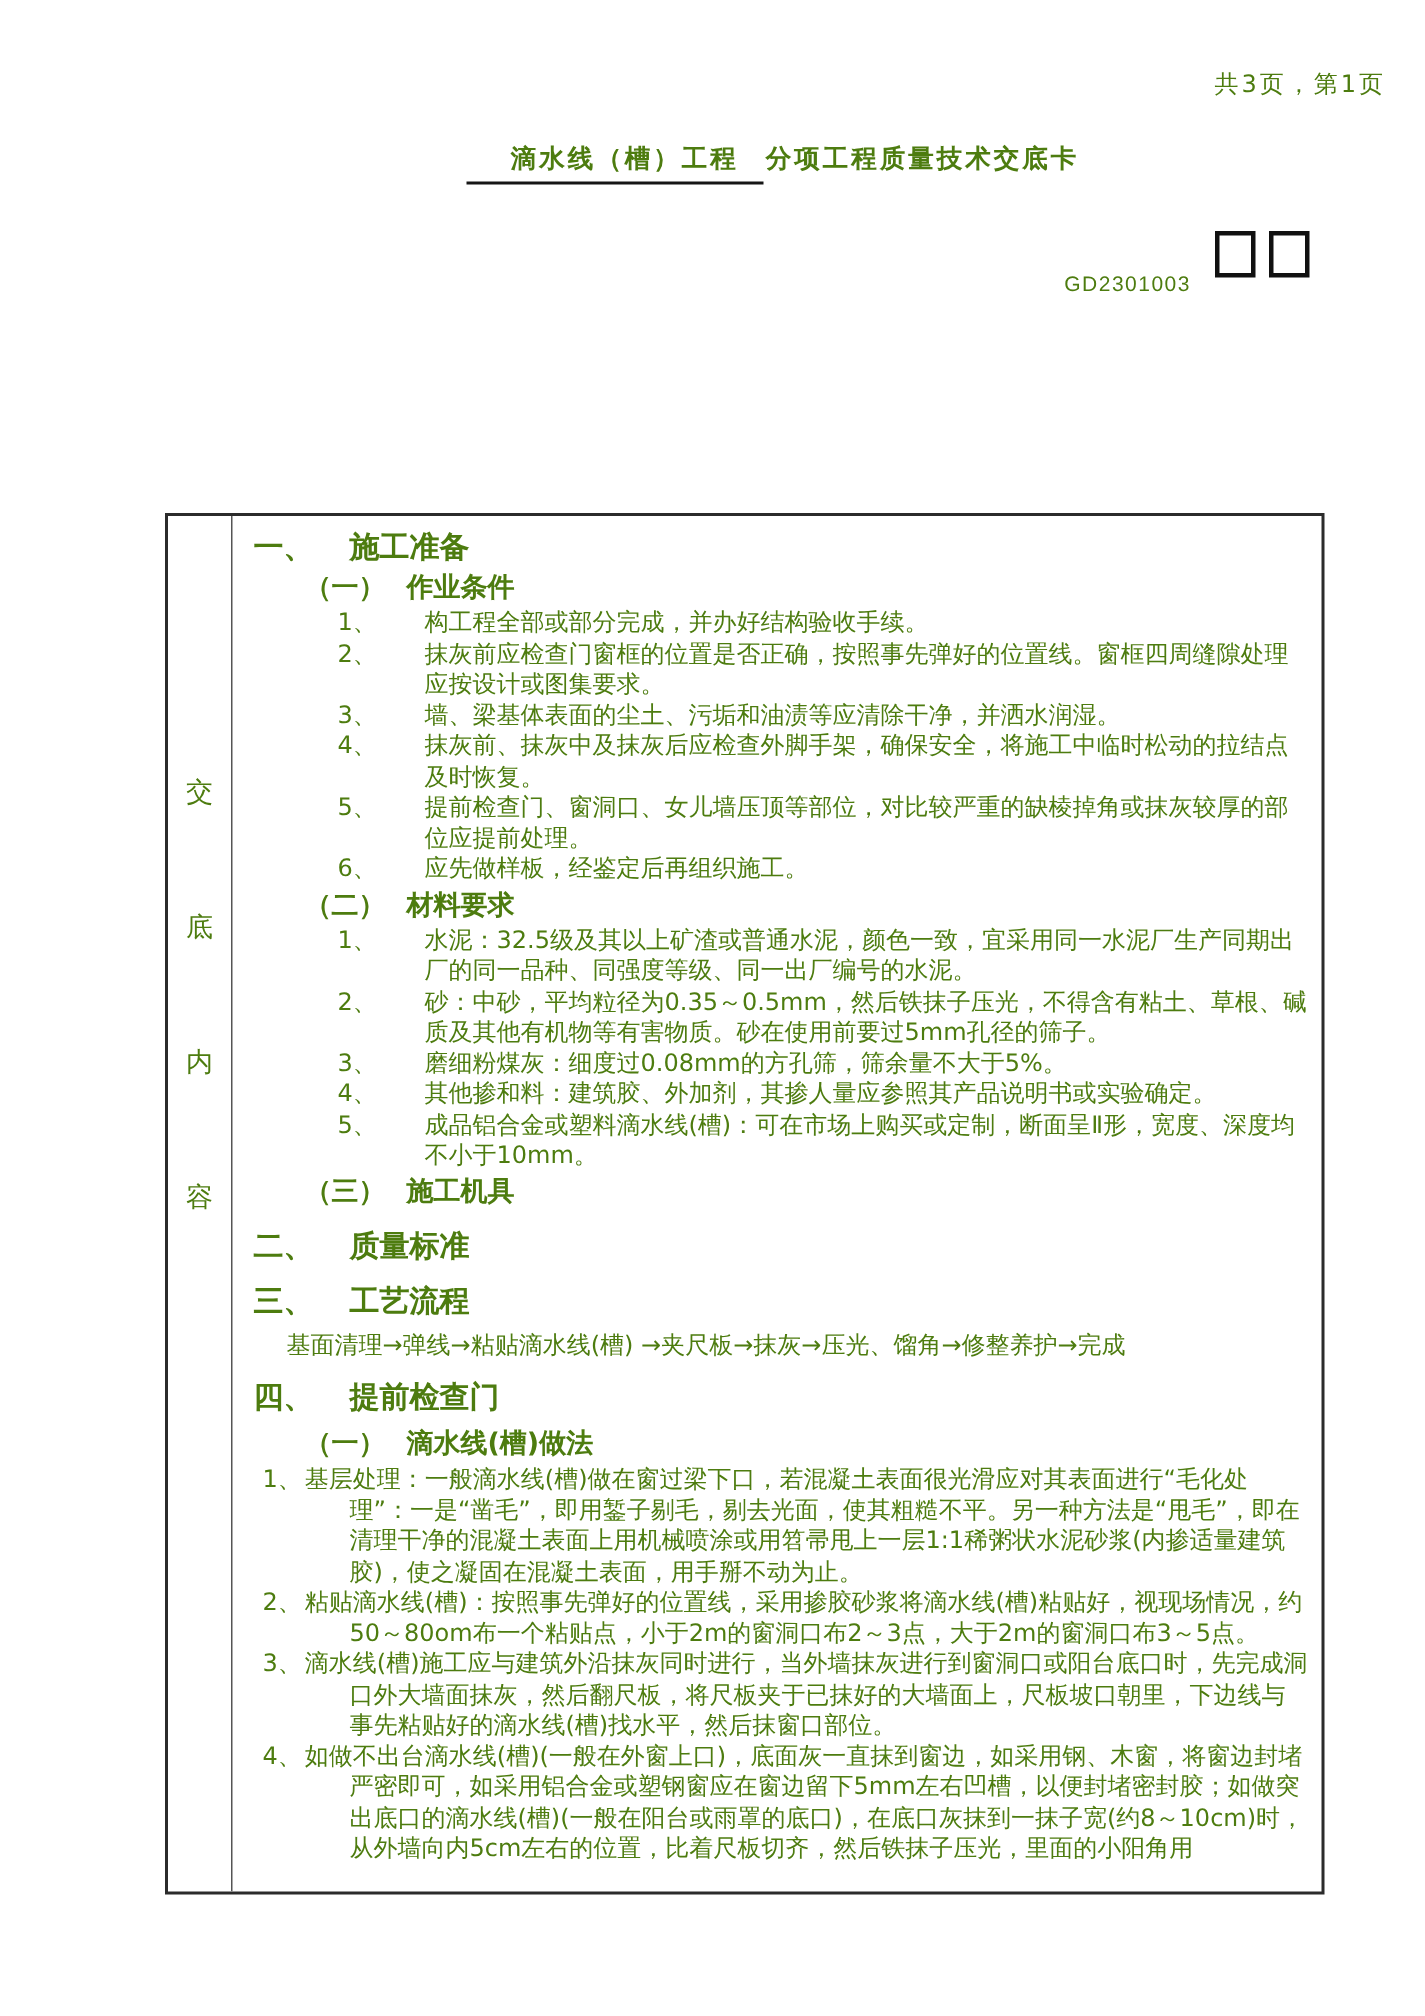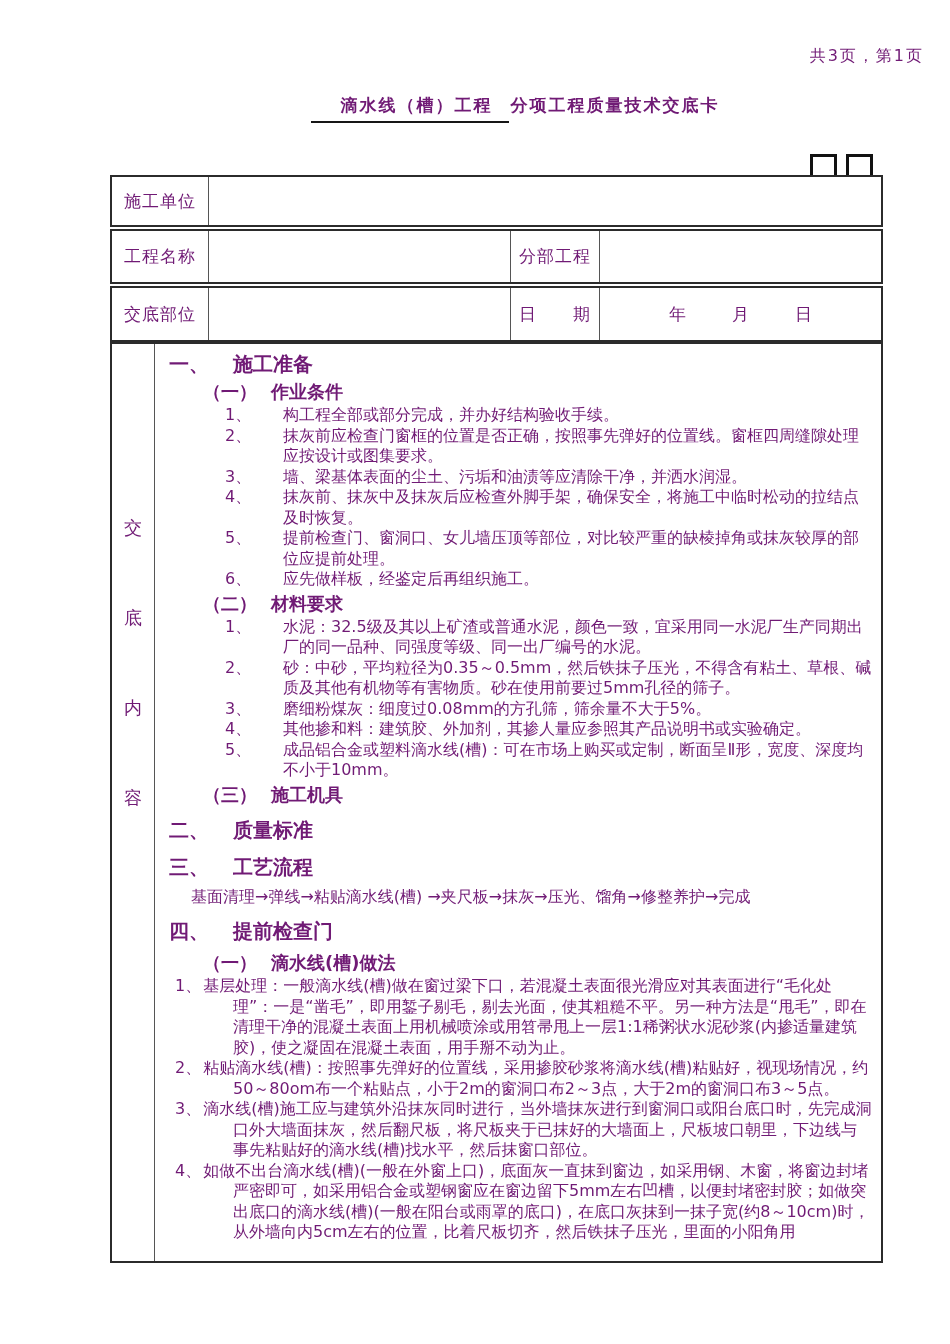--- a/index.html
+++ b/index.html
@@ -1,19 +1,19 @@
 <!DOCTYPE html>
 <html><head>
 <meta charset="utf-8">
 <style>
   html,body{margin:0;padding:0;background:#fff;}
   .page{
     position:relative;width:950px;height:1344px;background:#fff;
     font-family:"DejaVu Sans","Liberation Sans",sans-serif;
-    color:#701a75;overflow:hidden;
+    color:#4d7c0f;overflow:hidden;
   }
   
   .page-indicator{position:absolute;top:46px;right:26px;font-size:16px;letter-spacing:2px;}
   
   .title-row{position:absolute;top:94px;left:0;width:100%;text-align:center;
     font-size:17px;font-weight:bold;letter-spacing:2px;white-space:nowrap;margin-left:40px;}
   .title-underlined{display:inline-block;border-bottom:2.5px solid #161616;
     padding:0 16px 4px 30px;}
   .title-rest{margin-left:2px;}
   
@@ -68,44 +68,20 @@
   <div class="title-row">
     <span class="title-underlined">滴水线（槽）工程</span><span class="title-rest">分项工程质量技术交底卡</span>
   </div>
 
   <div class="code-row">
     <span class="doc-code">GD2301003</span>
     <span class="code-box"></span>
     <span class="code-box"></span>
   </div>
 
-  <div class="header-table">
-    <div class="hrow hrow1">
-      <div class="hcell hlabel">施工单位</div>
-      <div class="hcell hval-wide"></div>
-    </div>
-    <div class="hrow hrow2">
-      <div class="hcell hlabel">工程名称</div>
-      <div class="hcell hval-mid"></div>
-      <div class="hcell hlabel2">分部工程</div>
-      <div class="hcell hval-wide"></div>
-    </div>
-    <div class="hrow hrow3">
-      <div class="hcell hlabel">交底部位</div>
-      <div class="hcell hval-mid"></div>
-      <div class="hcell hlabel2">日　　期</div>
-      <div class="hcell hval-last">
-        <div class="date-vals">
-          <span>年</span>
-          <span>月</span>
-          <span>日</span>
-        </div>
-      </div>
-    </div>
-  </div>
 
   <div class="content-box">
     <div class="side-col">
       <span>交</span>
       <span>底</span>
       <span>内</span>
       <span>容</span>
     </div>
     <div class="main-col" id="main-content">
         <div class="sec-head">

